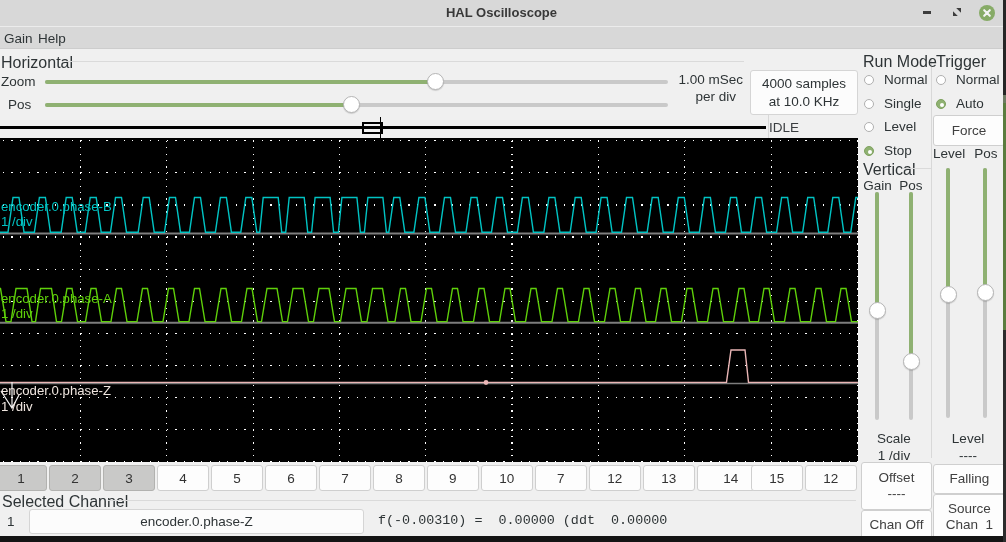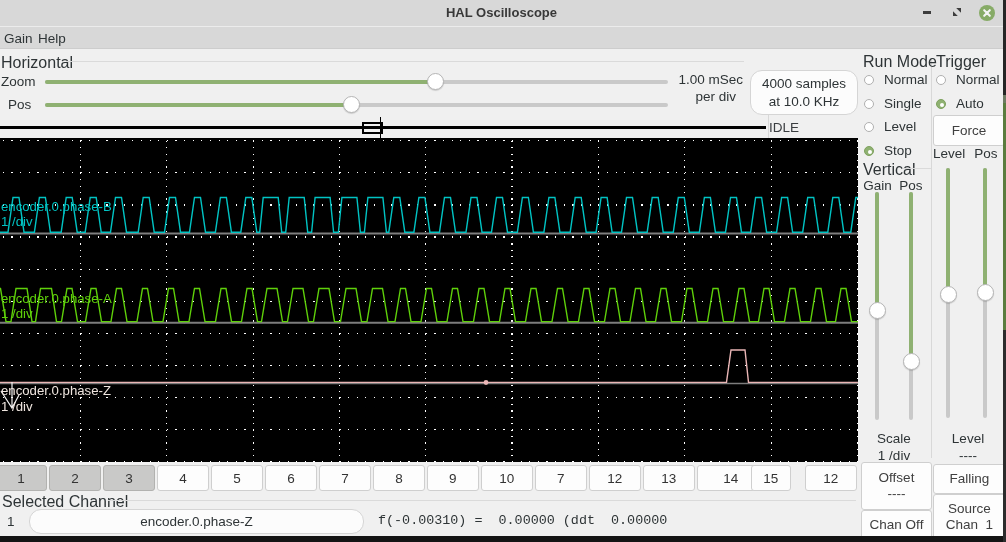--- a/index.html
+++ b/index.html
@@ -9,21 +9,21 @@
 .menubar{left:0;top:27px;width:1003px;height:21px;background:#d8d8d8;border-bottom:1px solid #cdcdcd}
 .menu{top:31px;font-size:13.5px;color:#2e3436}
 .framelabel{font-size:16px;color:#2e3436}
 .fline{height:1px;background:#dadada}
 .vline{width:1px;background:#d8d8d8}
 .track{height:4px;border-radius:2px;background:#c9c9c9}
 .trackfill{height:4px;border-radius:2px;background:#8fb172}
 .handle{width:15px;height:15px;border-radius:50%;background:#fff;border:1px solid #b5b5b5;box-shadow:0 1px 1px rgba(0,0,0,.15)}
 .vtrack{width:4px;border-radius:2px;background:#c9c9c9}
 .vtrackfill{width:4px;border-radius:2px;background:#8fb172}
-.whitebox{background:#fcfcfc;border:1px solid #d5d5d5;border-radius:12px}
+.whitebox{background:#fcfcfc;border:1px solid #d5d5d5;border-radius:3px}
 .btn{background:#fdfdfd;border:1px solid #cfcfcf;border-radius:3px;color:#404040;
   display:flex;align-items:center;justify-content:center;text-align:center;font-size:13.5px;line-height:16px}
 .radio{width:10px;height:10px;border-radius:50%;background:#fff;border:1px solid #b0b0b0;box-sizing:border-box}
 .radio.sel{background:#8fb172;border:1px solid #7ea25e}
 .radio.sel::after{content:"";position:absolute;left:3px;top:3px;width:4px;height:4px;border-radius:50%;background:#fff}
 .rlabel{font-size:13.5px;color:#2e3436}
 .chbtn{position:absolute;top:465px;height:26px;border-radius:3px;box-sizing:border-box;
   display:flex;align-items:center;justify-content:center;font-size:13.5px;color:#333}
 .chbtn.up{background:#fdfdfd;border:1px solid #cfcfcf}
 .chbtn.dn{background:#c9c9c8;border:1px solid #b2b2b0}
@@ -157,21 +157,21 @@
 <div class="chbtn up" style="left:210.9px;width:52px">5</div>
 <div class="chbtn up" style="left:264.9px;width:52px">6</div>
 <div class="chbtn up" style="left:318.9px;width:52px">7</div>
 <div class="chbtn up" style="left:372.9px;width:52px">8</div>
 <div class="chbtn up" style="left:426.8px;width:52px">9</div>
 <div class="chbtn up" style="left:480.8px;width:52px">10</div>
 <div class="chbtn up" style="left:534.8px;width:52px">7</div>
 <div class="chbtn up" style="left:588.8px;width:52px">12</div>
 <div class="chbtn up" style="left:642.8px;width:52px">13</div>
 <div class="chbtn up" style="left:696.7px;width:68px">14</div>
-<div class="chbtn up" style="left:750.7px;width:40px">15</div>
+<div class="chbtn up" style="left:750.7px;width:52px">15</div>
 <div class="chbtn up" style="left:804.7px;width:52px">12</div>
 <div class="abs framelabel" style="left:2px;top:493px">Selected Channel</div>
 <div class="abs fline" style="left:108px;top:500px;width:748px"></div>
 <div class="abs rlabel" style="left:7px;top:514px">1</div>
 <div class="abs whitebox" style="left:29px;top:509px;width:333px;height:23px;display:flex;align-items:center;justify-content:center">encoder.0.phase-Z</div>
 <div class="abs" style="left:378px;top:513px;font-family:'Liberation Mono',monospace;font-size:13.4px;color:#2e3436;white-space:pre">f(-0.00310) =  0.00000 (ddt  0.00000</div>
 
 <div class="abs" style="left:0;top:536px;width:1006px;height:6px;background:#141414"></div>
 <div class="abs" style="left:1003px;top:0;width:3px;height:95px;background:#262626"></div>
 <div class="abs" style="left:1003px;top:95px;width:3px;height:8px;background:#6e7a62"></div>

